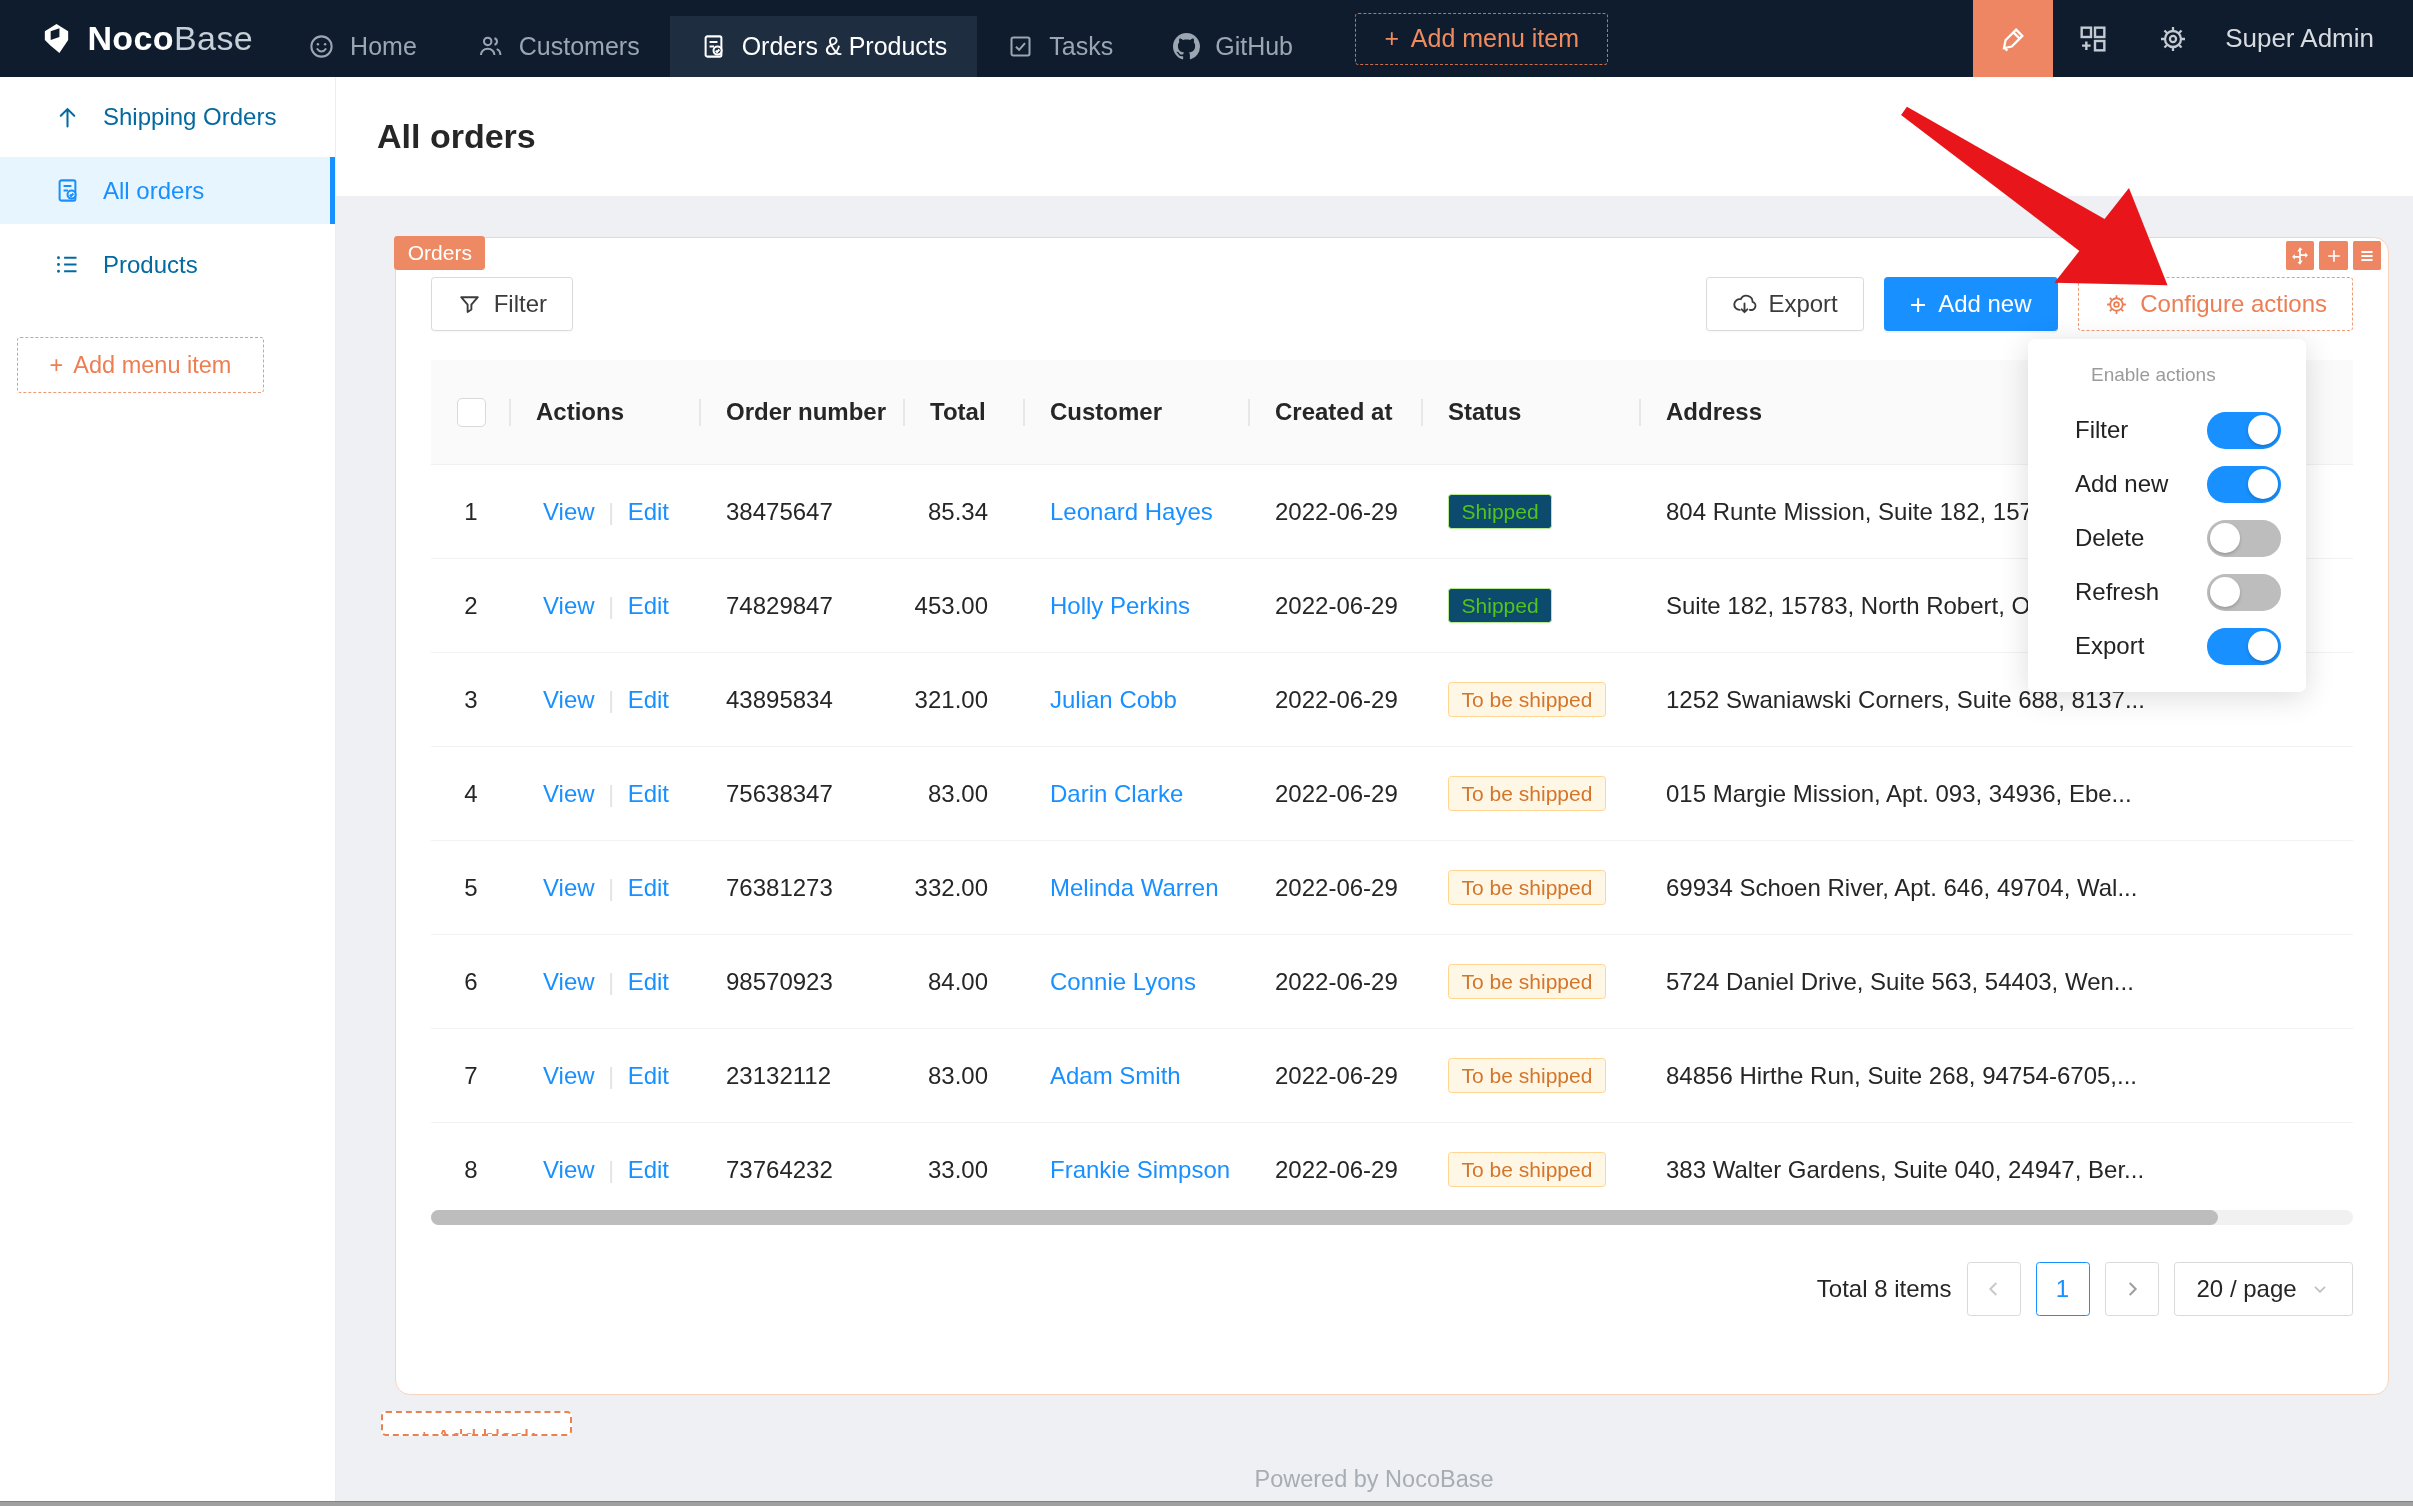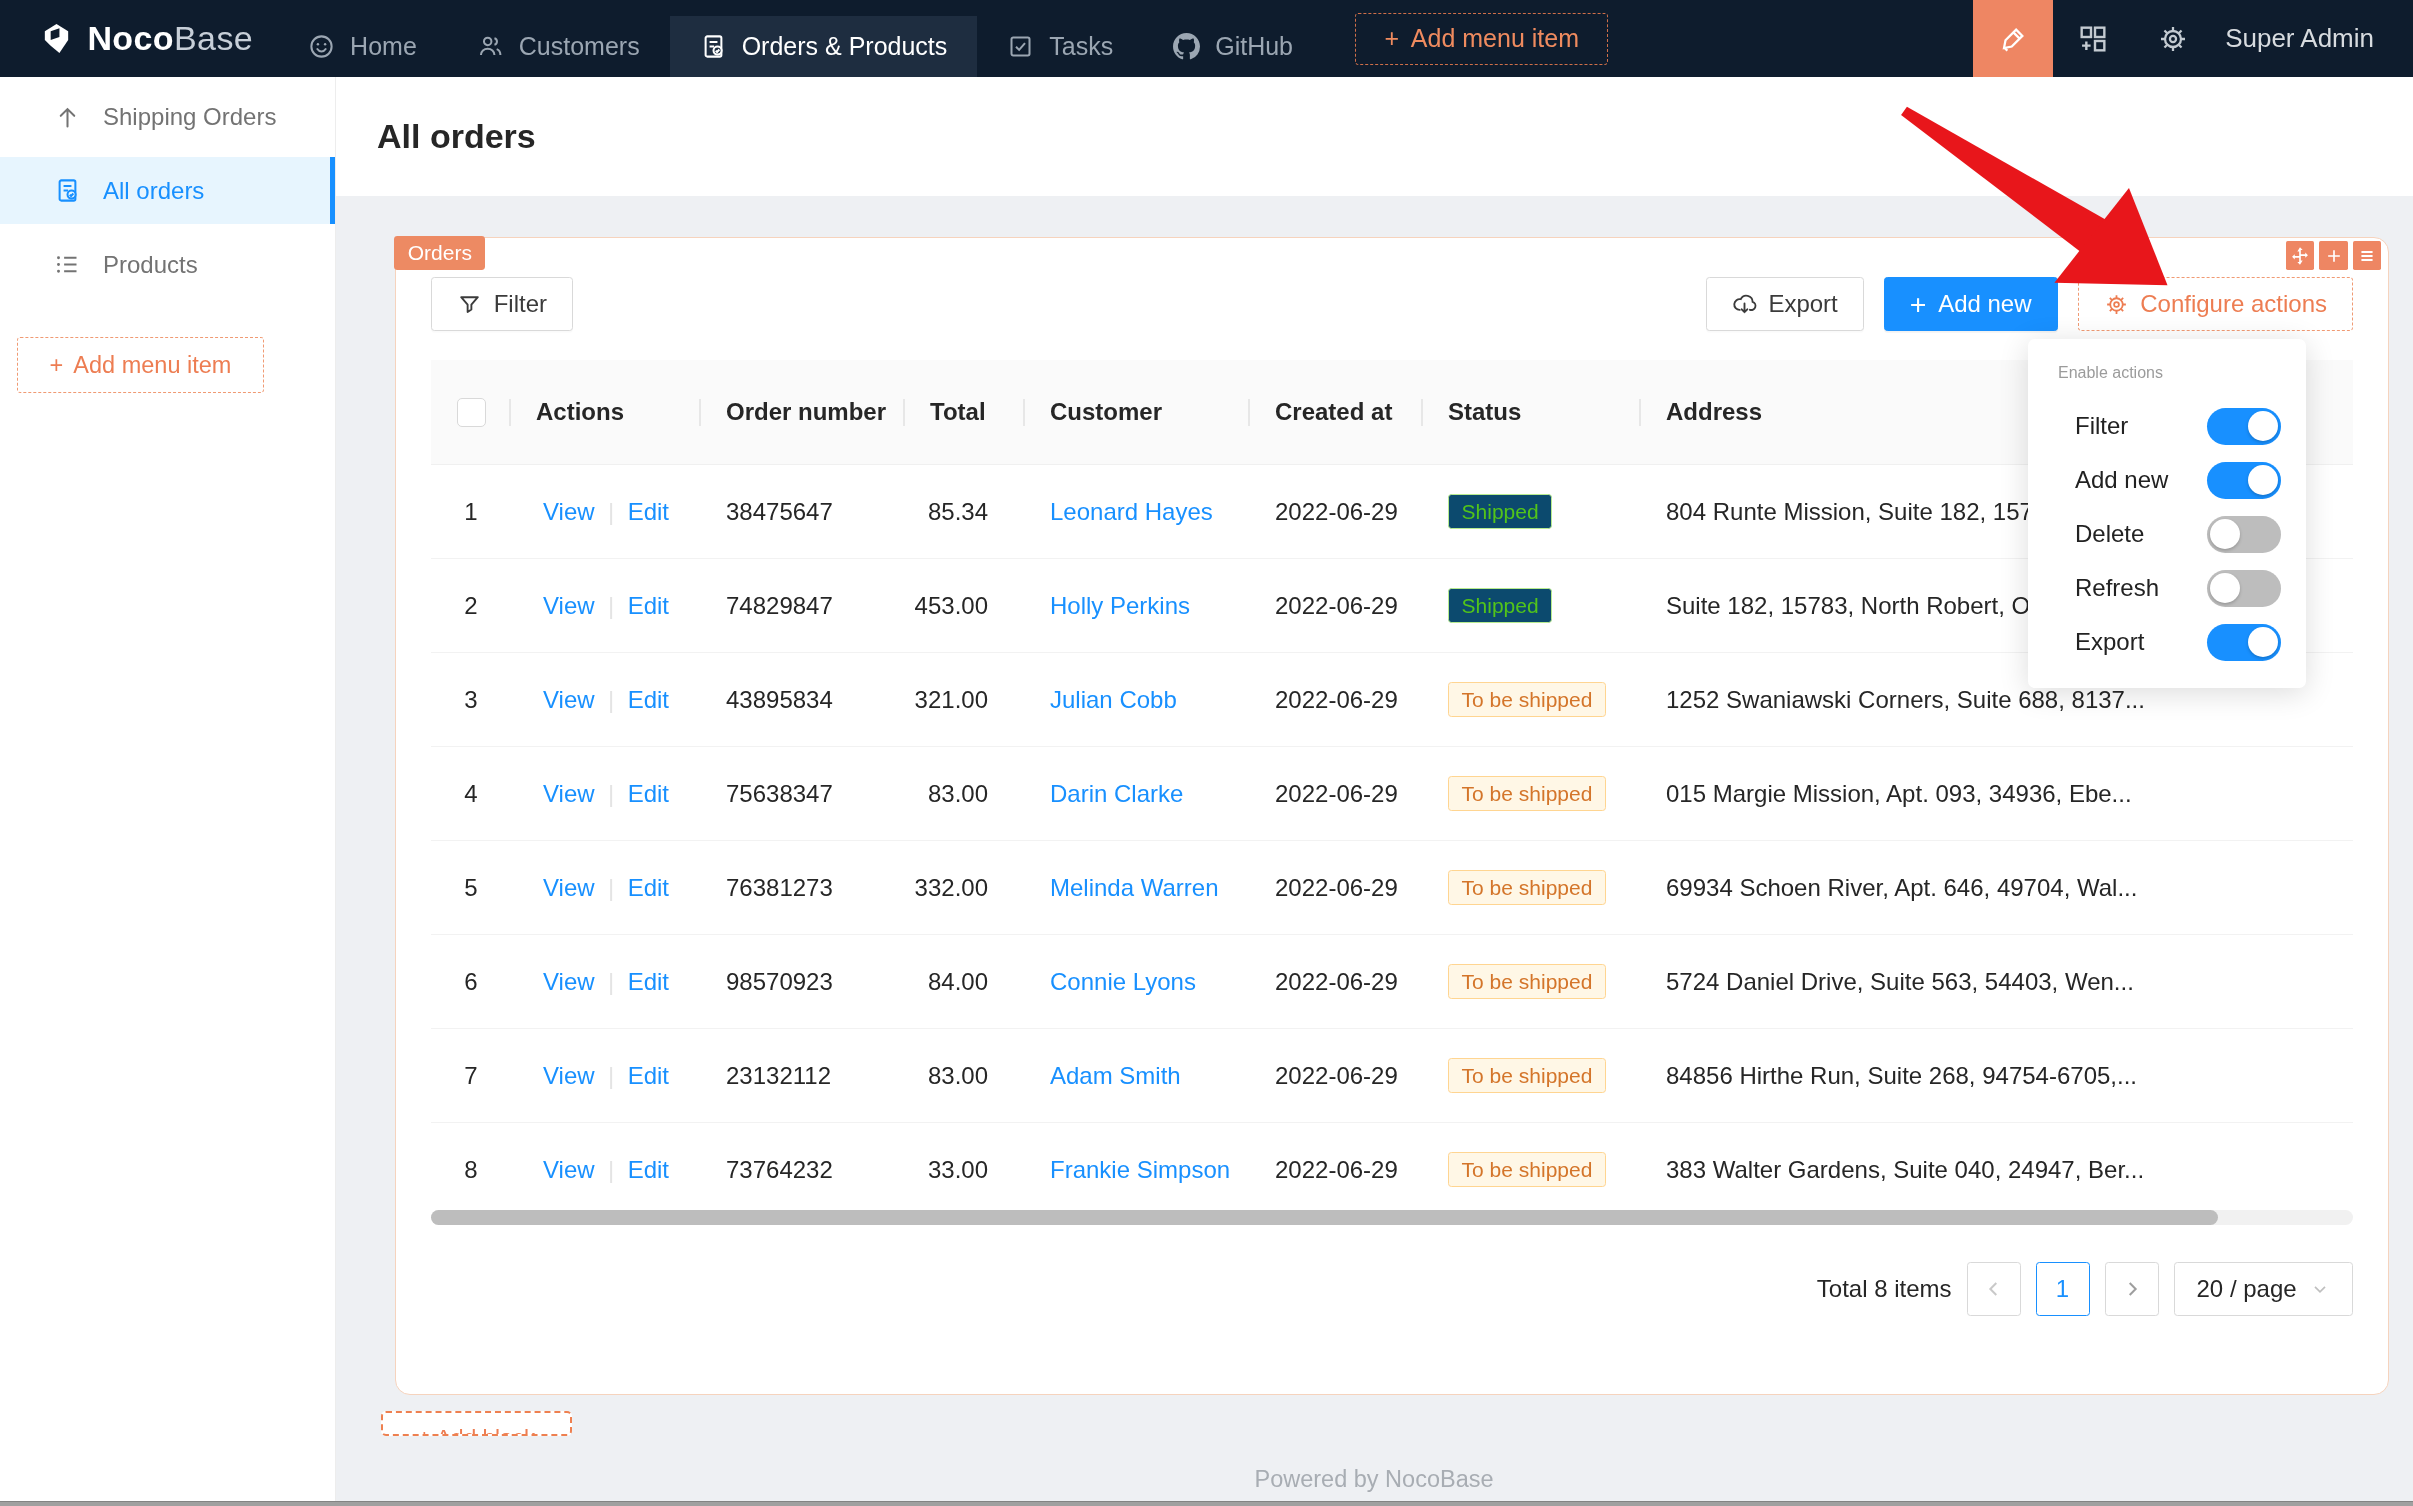--- a/index.html
+++ b/index.html
@@ -23,21 +23,21 @@
   .tb-right{margin-left:auto;display:flex;align-items:center;height:77px;}
   .editor-btn{width:80px;height:77px;background:#ee8663;color:#fff;display:flex;
               align-items:center;justify-content:center;}
   .tb-iconbtn{width:80px;height:77px;display:flex;align-items:center;justify-content:center;color:#c3cad1;}
   .tb-user{color:#d7dbdf;font-size:26px;margin:0 39px 0 11.7px;}
 
   
   .sidebar{position:absolute;top:77px;left:0;width:335px;bottom:0;background:#fff;
            border-right:1.7px solid #ededed;z-index:10;}
   .side-item{height:67px;margin-top:6.7px;display:flex;align-items:center;gap:22px;
-             padding-left:54px;font-size:24px;color:#737373;cursor:pointer;}
+             padding-left:54px;font-size:24px;color:#0369a1;cursor:pointer;}
   .side-item .ic{width:27px;height:27px;}
   .side-item.active{background:#e7f5fe;color:#1890ff;border-right:5px solid #1890ff;}
   .add-menu-side{position:absolute;top:260px;left:17px;width:245px;height:54px;
              border:1.7px dashed #f09a73;border-radius:3.4px;display:flex;align-items:center;
              justify-content:center;gap:10px;color:#ed7d52;font-size:23.5px;background:#fff;}
 
   
   .pagehead{position:absolute;left:335px;top:77px;right:0;height:119px;background:#fff;
             display:flex;align-items:center;z-index:5;}
   .page-title{font-size:34px;font-weight:600;color:#262626;margin-left:42px;}
@@ -93,21 +93,21 @@
         display:flex;align-items:center;justify-content:center;color:#9e9e9e;box-sizing:border-box;cursor:pointer;}
   .pbtn.disabled{color:#c9c9c9;}
   .pbtn.current{border-color:#1890ff;color:#1890ff;font-size:24px;}
   .psize{height:54px;border:1.7px solid #d9d9d9;border-radius:3.4px;background:#fff;display:flex;
         align-items:center;gap:13.4px;padding:0 22px;box-sizing:border-box;cursor:pointer;}
   .psize .caret{color:#bfbfbf;}
 
   
   .panel{position:absolute;left:1693px;top:143px;width:278px;background:#fff;border-radius:6.7px;
          box-shadow:0 5px 30px rgba(0,0,0,.14);z-index:50;padding:17px 0 18.4px;}
-  .ptitle{padding:8.4px 30px 17px;color:#9b9b9b;font-size:16px;}
+  .ptitle{padding:8.4px 30px 17px;color:#9b9b9b;font-size:19px;margin-left:33px;}
   .prow{height:54px;display:flex;align-items:center;justify-content:space-between;
         padding:0 25px 0 47px;font-size:24px;color:#222;}
   .switch{width:74px;height:37px;border-radius:18.4px;background:#bdbdbd;position:relative;cursor:pointer;}
   .switch.on{background:#1890ff;}
   .switch .knob{position:absolute;top:3.4px;left:3.4px;width:30px;height:30px;border-radius:50%;
         background:#fff;box-shadow:0 1.7px 3.4px rgba(0,0,0,.2);}
   .switch.on .knob{left:auto;right:3.4px;}
 
   
   .add-block{position:absolute;left:46px;top:1215px;width:191px;height:25px;background:#fff;

